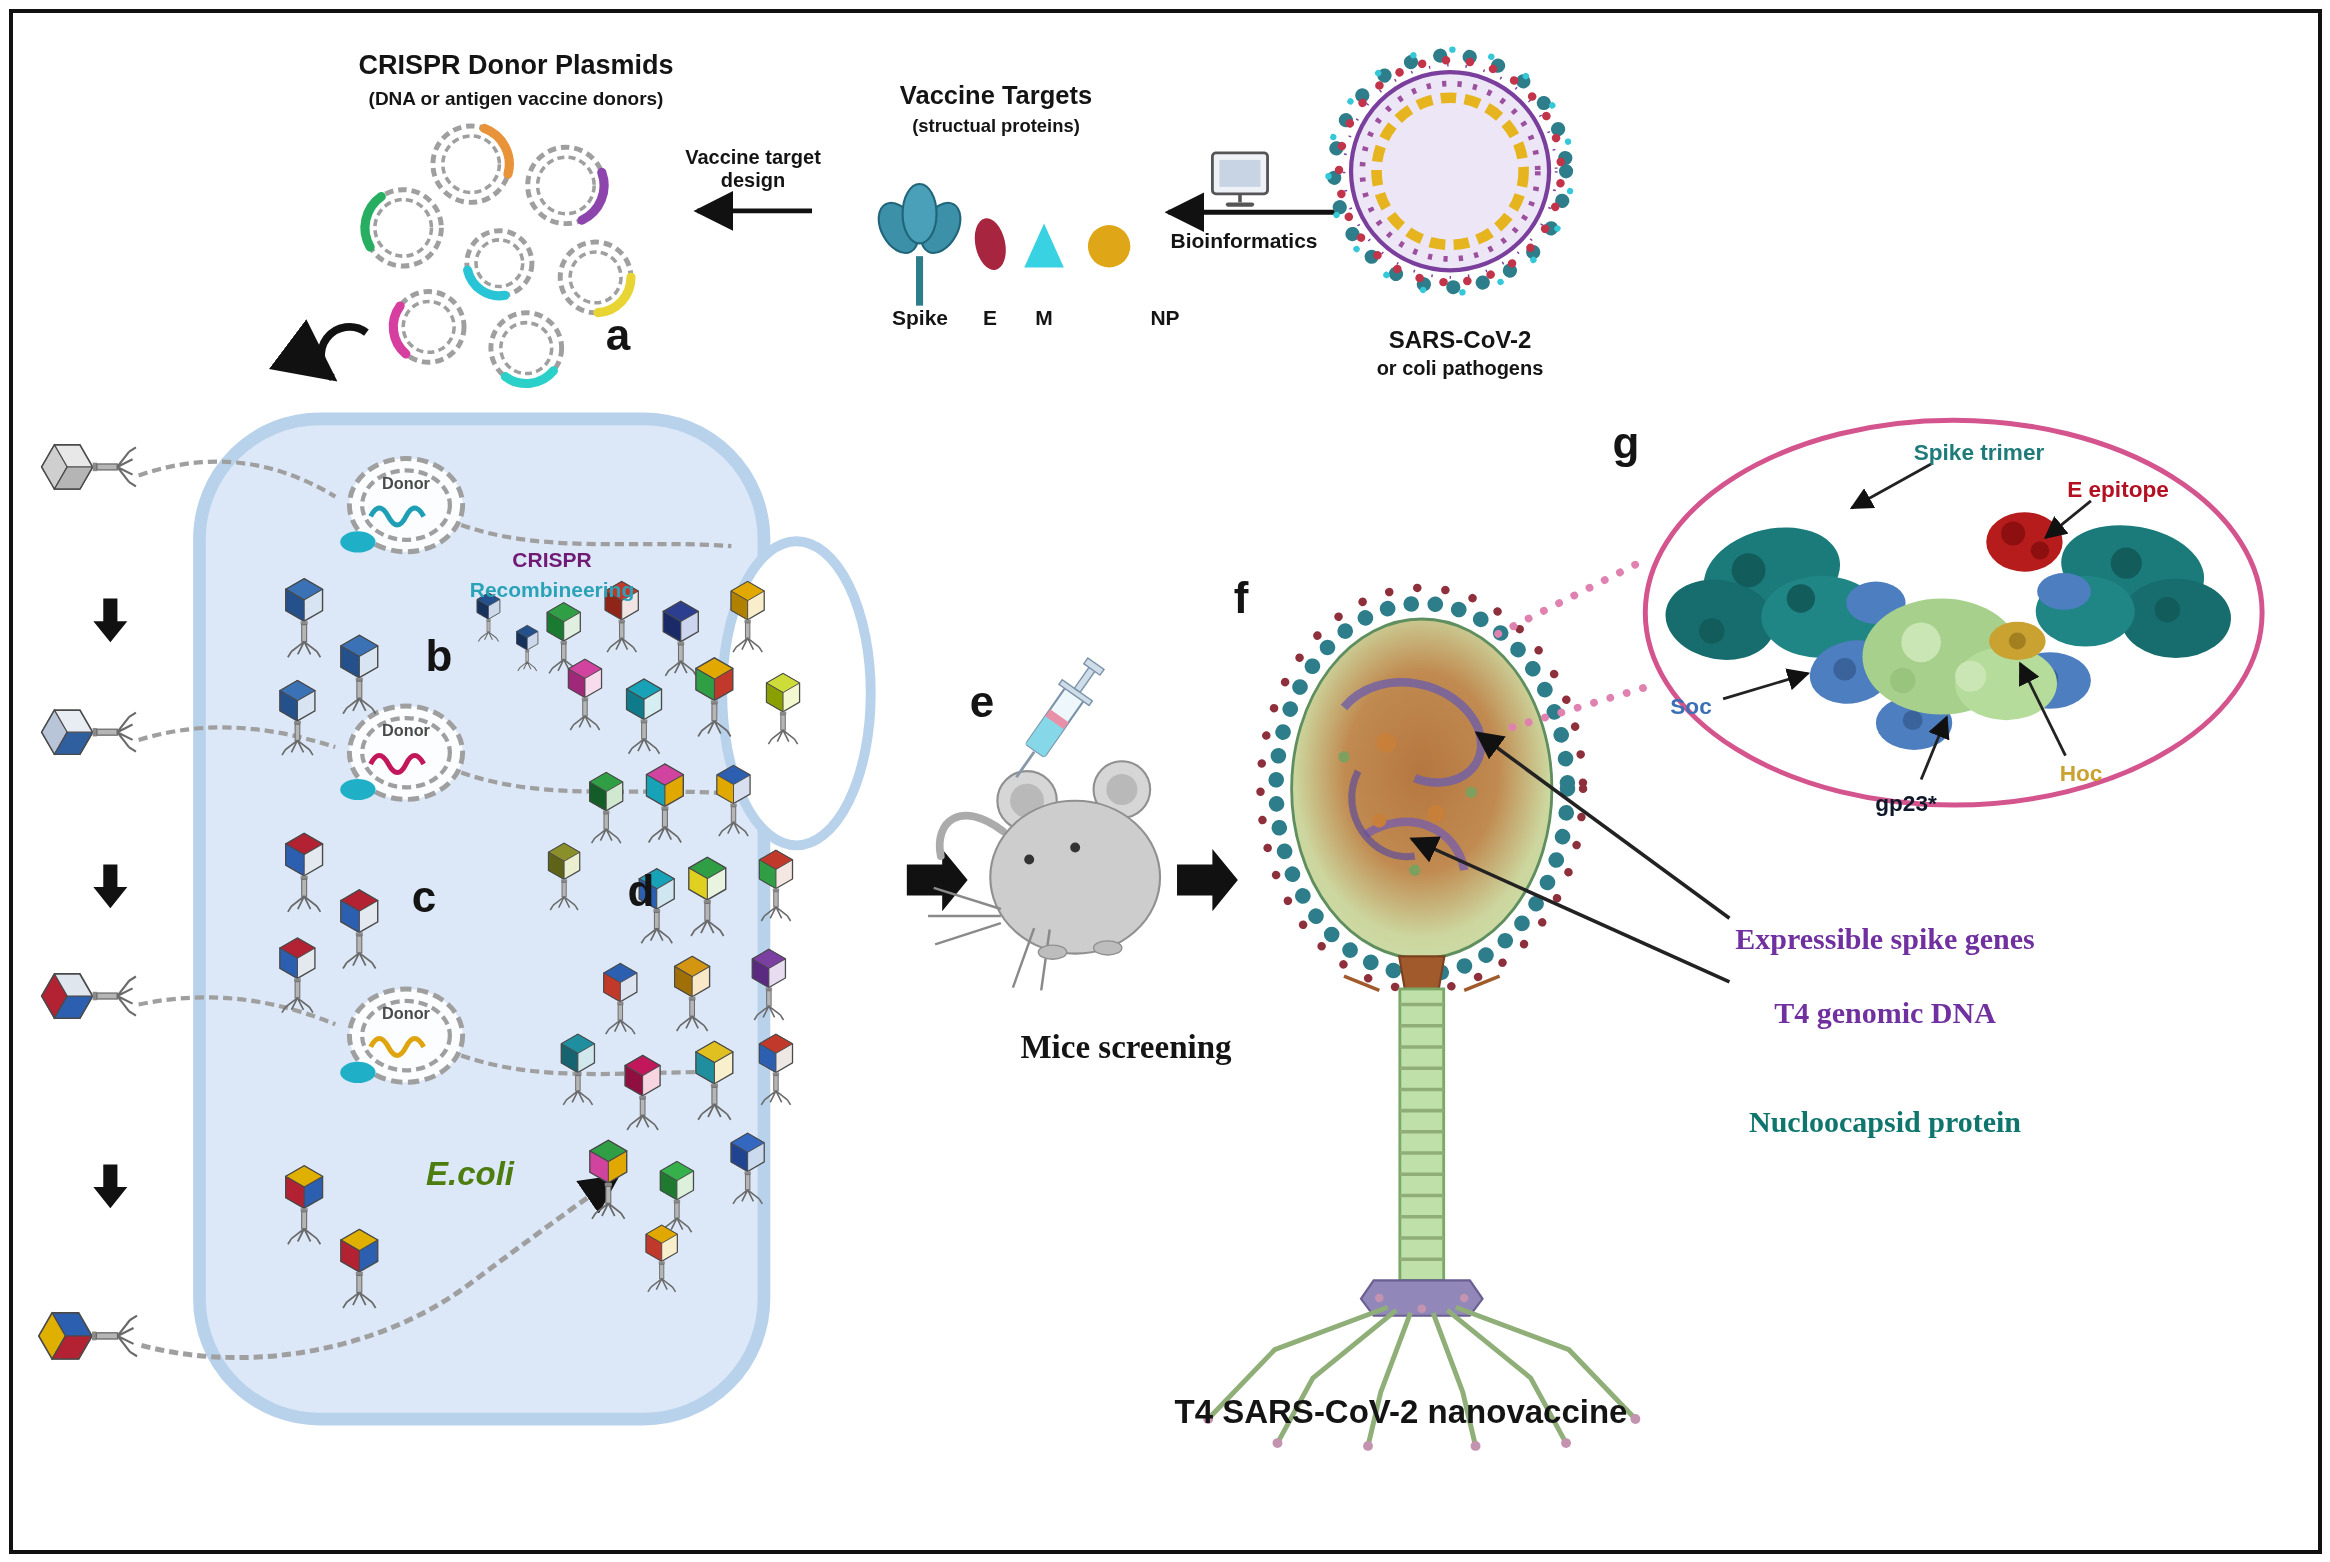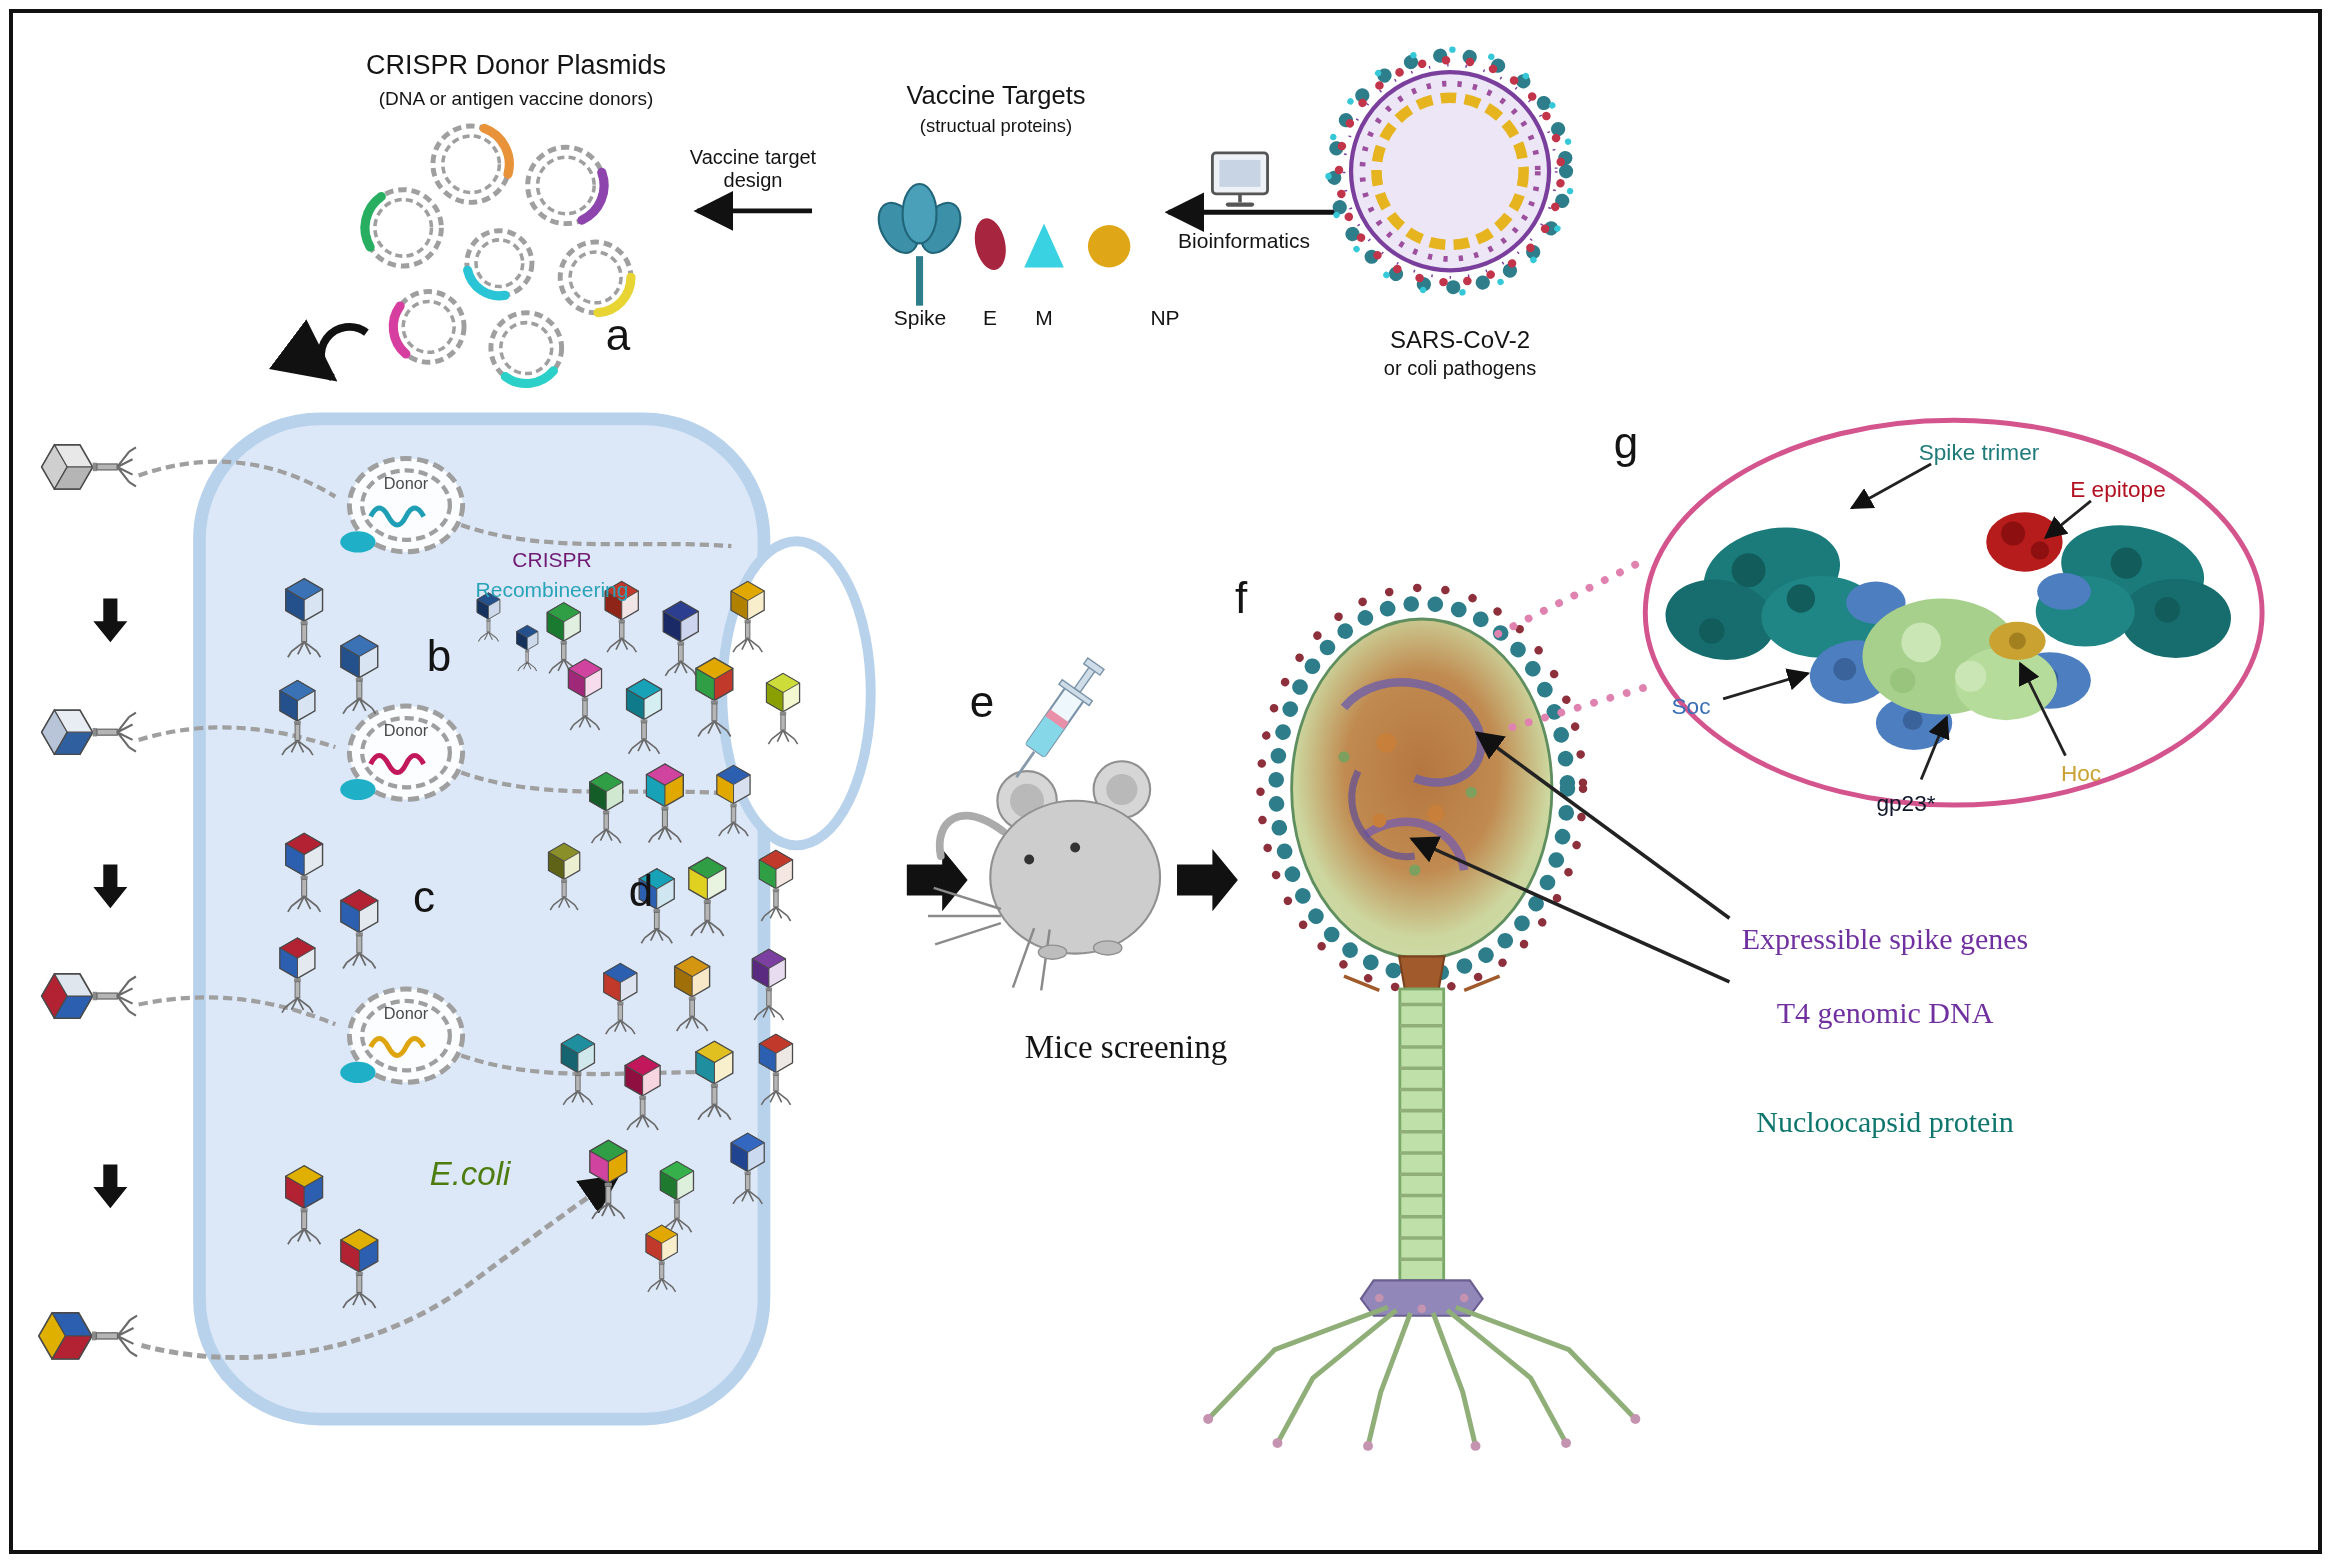--- a/index.html
+++ b/index.html
@@ -1,20 +1,20 @@
 <!DOCTYPE html>
 <html style="font-size:11.3px"><head>
 <meta charset="utf-8">
 <style>
   html,body{margin:0;padding:0;background:#fff}
   #canvas{position:relative;width:2330px;height:1562px;background:#fff;
           font-family:"Liberation Sans",sans-serif;overflow:hidden}
   .frame{position:absolute;left:8.5px;top:8.5px;width:2305px;height:1537px;border:4.2px solid #111;pointer-events:none}
   svg.art{position:absolute;left:0;top:0}
-  .lbl{position:absolute;transform:translate(-50%,-50%);font-weight:normal;color:#141414;
+  .lbl{position:absolute;transform:translate(-50%,-50%);font-weight:bold;color:#141414;
        white-space:nowrap;text-align:right;line-height:1.1}
   .serif{font-family:"Liberation Serif",serif}
   .it{font-style:italic}
   .panel{font-size:44px}
 </style>
 </head>
 <body>
 
 <div id="canvas">
 
@@ -364,16 +364,17 @@
 <div class="lbl" style="left:1979px;top:453px;font-size:22.6px;color:#1f7a7a">Spike trimer</div>
 <div class="lbl" style="left:2118px;top:490px;font-size:22.6px;color:#b31021">E epitope</div>
 <div class="lbl" style="left:1691px;top:707px;font-size:22.6px;color:#3a6fb5">Soc</div>
 <div class="lbl" style="left:1906px;top:804px;font-size:22.6px;color:#0f172a">gp23*</div>
 <div class="lbl" style="left:2081px;top:774px;font-size:22.6px;color:#c9a232">Hoc</div>
 
 <div class="lbl serif" style="left:1885px;top:938px;font-size:30px;color:#7030a0">Expressible spike genes</div>
 <div class="lbl serif" style="left:1885px;top:1012px;font-size:30px;color:#7030a0">T4 genomic DNA</div>
 <div class="lbl serif" style="left:1885px;top:1121px;font-size:30px;color:#0f766e">Nucloocapsid protein</div>
 
+<div class="lbl" style="left:1401px;top:1412px;font-size:33px">T4 SARS-CoV-2 nanovaccine</div>
 
 <div class="frame"></div>
 </div>
 
 
 </body></html>

